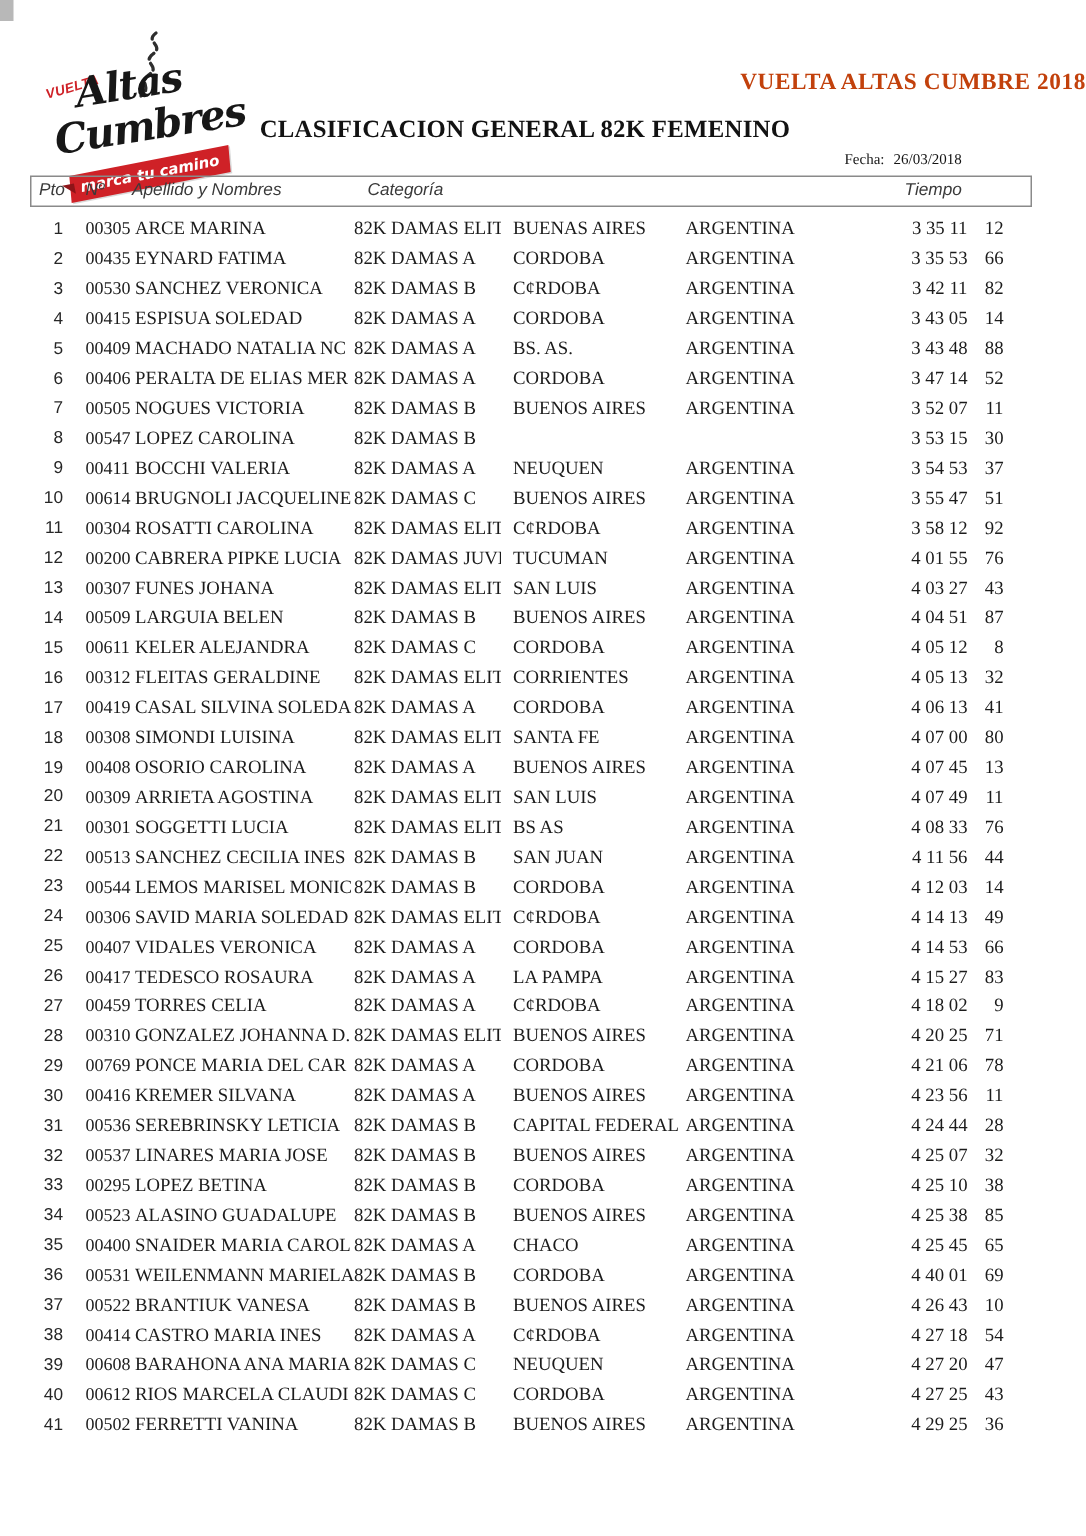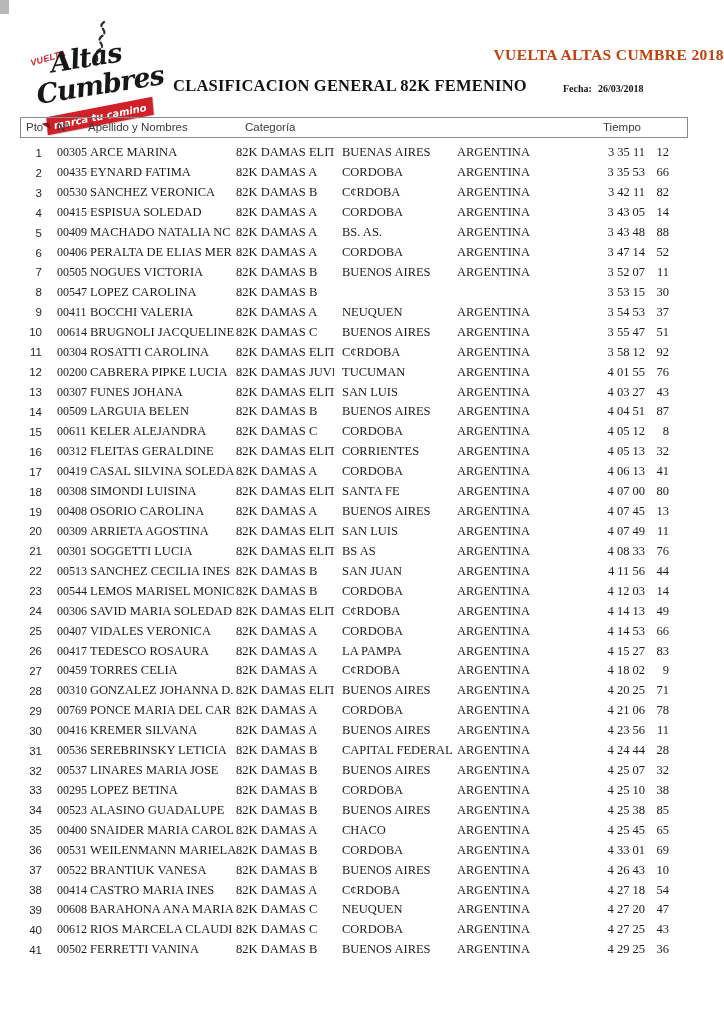--- a/index.html
+++ b/index.html
@@ -22,26 +22,26 @@
   .logo-ribbon span{color:#ffffff;font-family:"DejaVu Sans",sans-serif;font-style:italic;font-weight:bold;
               font-size:10px;white-space:nowrap;transform:skewX(6deg);}
   .ribbon-fold{position:absolute;left:28px;top:101px;width:0;height:0;transform:rotate(-11deg);
               border-top:7px solid #8d1418;border-left:8px solid transparent;}
 
   
   .doc-title{position:absolute;left:0;top:46px;width:724px;text-align:right;
              font-size:15.5px;font-weight:bold;letter-spacing:.4px;color:#c2410c;}
   .doc-subtitle{position:absolute;left:0;top:76px;width:700px;text-align:center;
              font-size:16.5px;font-weight:bold;letter-spacing:.2px;color:#121212;}
-  .date-line{position:absolute;left:563px;top:83px;font-size:10px;font-weight:bold;color:#141414;}
+  .date-line{position:absolute;left:563px;top:101px;font-size:10px;font-weight:normal;color:#141414;}
   .date-line .lbl{margin-right:6px;}
 
   
   .thead{position:absolute;left:20px;top:117px;width:666px;height:19px;border:1px solid #8a8a8a;
-         font-family:"Liberation Sans",sans-serif;font-size:11.5px;color:#3a3a3a;}
+         font-family:"Liberation Sans",sans-serif;font-size:11.5px;color:#3a3a3a;font-style:italic;}
   .thead span{position:absolute;top:2px;line-height:15px;white-space:nowrap;}
   .th-pto{left:5px;}  .th-num{left:36px;}  .th-name{left:67px;}
   .th-cat{left:224px;} .th-time{left:582px;}
 
   
   .rows{position:absolute;left:0;top:143px;width:724px;padding-left:20px;box-sizing:border-box;}
   .row{display:flex;align-items:center;height:19.93px;font-size:12.5px;white-space:nowrap;color:#1b1b1b;}
   .c-pto{width:22px;text-align:right;font-family:"Liberation Sans",sans-serif;font-size:11.5px;color:#262626;flex:none;}
   .c-num{width:33px;margin-left:15px;font-size:12px;flex:none;}
   .c-name{width:146px;overflow:hidden;flex:none;}
@@ -435,21 +435,21 @@
         <span class="c-time">4 25 45</span>
         <span class="c-pts">65</span>
       </div>
       <div class="row">
         <span class="c-pto">36</span>
         <span class="c-num">00531</span>
         <span class="c-name">WEILENMANN MARIELA</span>
         <span class="c-category">82K DAMAS B</span>
         <span class="c-location">CORDOBA</span>
         <span class="c-country">ARGENTINA</span>
-        <span class="c-time">4 33 01</span>
+        <span class="c-time">4 40 01</span>
         <span class="c-pts">69</span>
       </div>
       <div class="row">
         <span class="c-pto">37</span>
         <span class="c-num">00522</span>
         <span class="c-name">BRANTIUK VANESA</span>
         <span class="c-category">82K DAMAS B</span>
         <span class="c-location">BUENOS AIRES</span>
         <span class="c-country">ARGENTINA</span>
         <span class="c-time">4 26 43</span>

